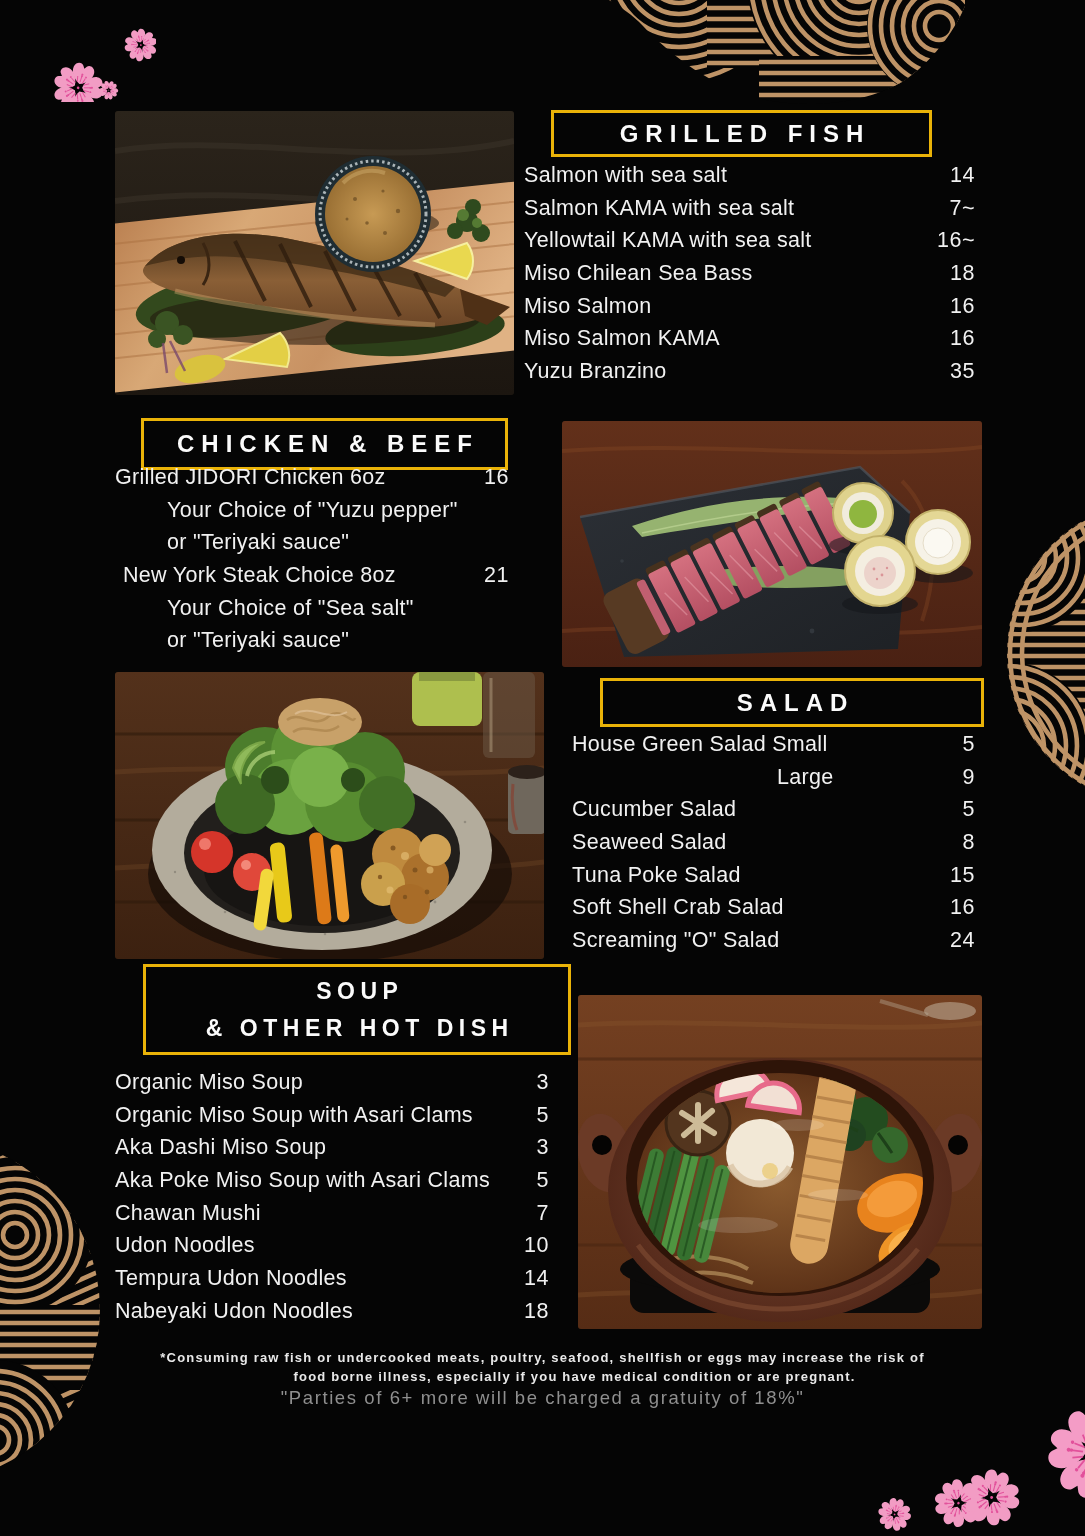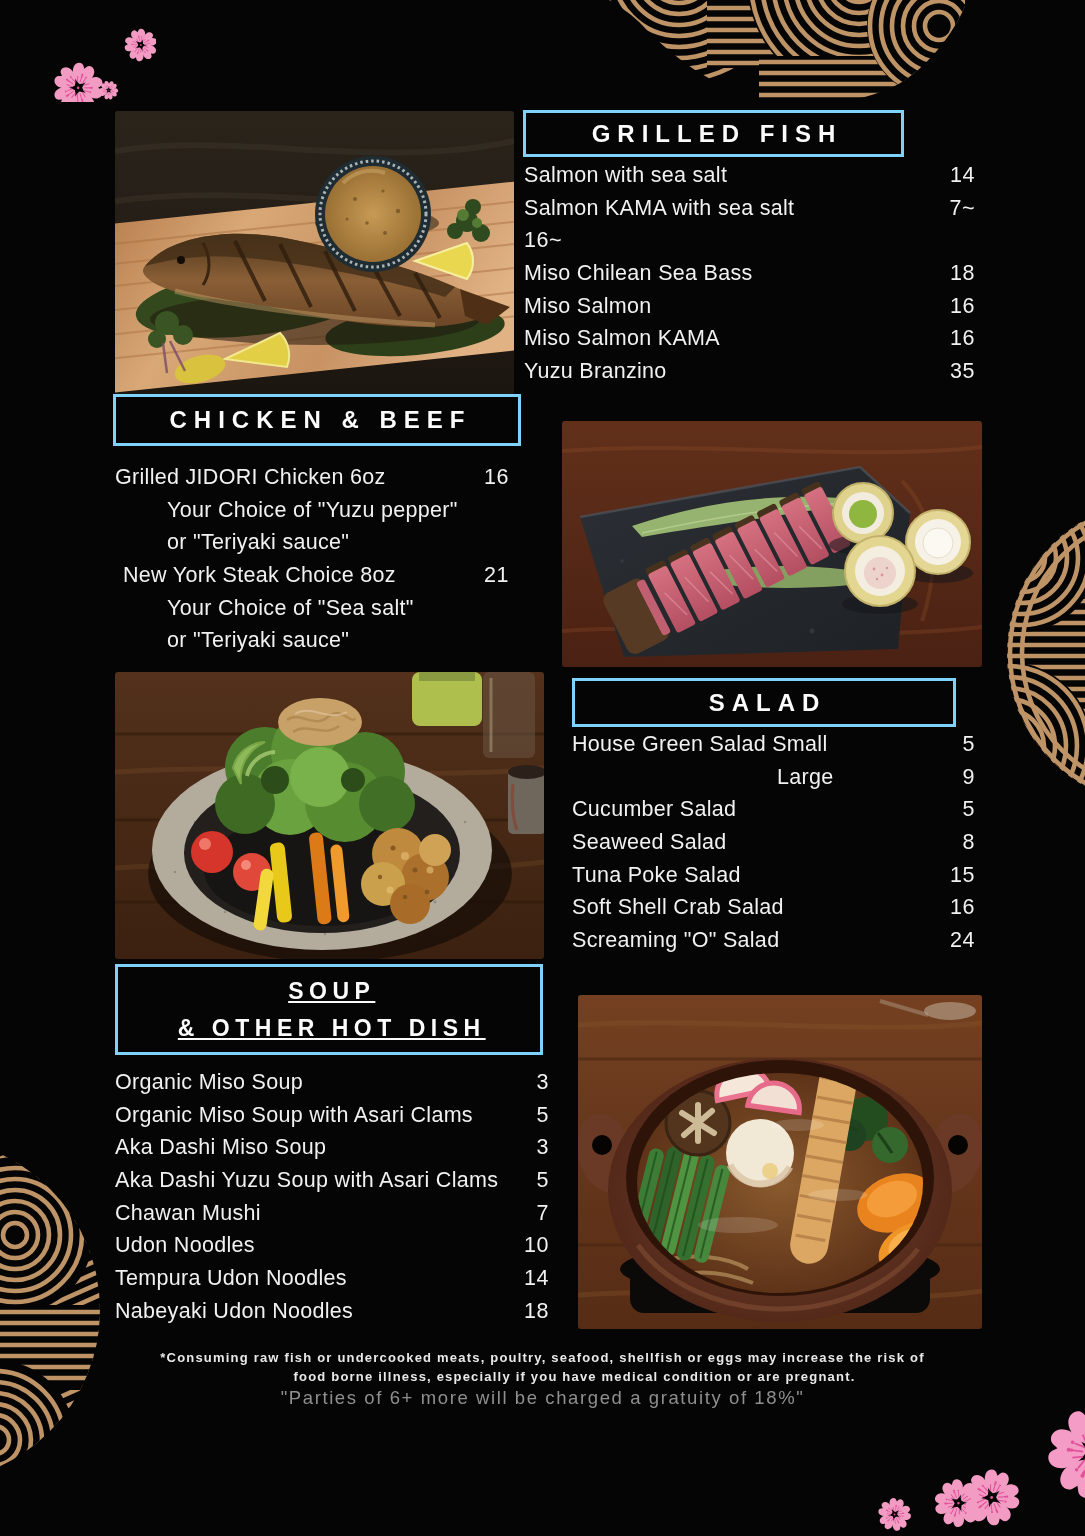--- a/index.html
+++ b/index.html
@@ -1,24 +1,24 @@
 <!DOCTYPE html>
 <html><head>
 <meta charset="utf-8">
 <style>
   html,body{margin:0;padding:0;background:#000;}
   .page{position:relative;width:1085px;height:1536px;background:#050505;overflow:hidden;
         font-family:"Liberation Sans", sans-serif;color:#efefef;}
   svg{display:block;}
   .deco{position:absolute;pointer-events:none;}
   .photo{position:absolute;overflow:hidden;border-radius:3px;background:#120d08;}
-  .hbox{position:absolute;border:3px solid #7dd3fc;display:flex;flex-direction:column;
-        align-items:center;justify-content:center;color:#fbfbfb;font-weight:bold;box-sizing:border-box;}
+  .hbox{position:absolute;border:3px solid #eab308;display:flex;flex-direction:column;
+        align-items:center;justify-content:center;color:#fbfbfb;font-weight:bold;box-sizing:border-box;margin-left:28px;}
   .hbox .t{font-size:24px;letter-spacing:7px;padding-left:7px;white-space:nowrap;}
-  #sp-box .t{font-size:23px;letter-spacing:5.5px;padding-left:5.5px;line-height:37px;text-decoration:underline;}
+  #sp-box .t{font-size:23px;letter-spacing:5.5px;padding-left:5.5px;line-height:37px;}
   .items{position:absolute;}
   .row{display:flex;justify-content:space-between;align-items:center;height:32.7px;
        font-size:21.5px;letter-spacing:0.3px;white-space:nowrap;color:#f1f1f1;}
   .row .pr{letter-spacing:0.5px;}
   .ind1 .nm{padding-left:52px;}
   .indsm .nm{padding-left:8px;}
   .indlg .nm{padding-left:205px;}
   .foot{position:absolute;left:0;width:1085px;text-align:center;white-space:nowrap;}
   #f1,#f2{font-size:13px;font-weight:bold;letter-spacing:1.2px;color:#e9e9e9;}
   #f1{top:1350px;}
@@ -500,41 +500,42 @@
   <div class="items" style="left:524px;top:159px;width:451px">
     <div class="row">
         <span class="nm">Salmon with sea salt</span>
         <span class="pr">14</span>
       </div>
     <div class="row">
         <span class="nm">Salmon KAMA with sea salt</span>
         <span class="pr">7~</span>
       </div>
     <div class="row">
+        <span class="nm">Yellowtail KAMA with sea salt</span>
         <span class="pr">16~</span>
       </div>
     <div class="row">
         <span class="nm">Miso Chilean Sea Bass</span>
         <span class="pr">18</span>
       </div>
     <div class="row">
         <span class="nm">Miso Salmon</span>
         <span class="pr">16</span>
       </div>
     <div class="row">
         <span class="nm">Miso Salmon KAMA</span>
         <span class="pr">16</span>
       </div>
     <div class="row">
         <span class="nm">Yuzu Branzino</span>
         <span class="pr">35</span>
       </div>
   </div>
 
-  <div class="hbox" id="cb-box" style="left:113px;top:394px;width:408px;height:52px">
+  <div class="hbox" id="cb-box" style="left:113px;top:418px;width:367px;height:52px">
     <span class="t">CHICKEN &amp; BEEF</span>
   </div>
   <div class="items" style="left:115px;top:461px;width:394px">
     <div class="row">
         <span class="nm">Grilled JIDORI Chicken 6oz</span>
         <span class="pr">16</span>
       </div>
     <div class="row ind1">
         <span class="nm">Your Choice of "Yuzu pepper"</span>
         <span class="pr"></span>
@@ -602,21 +603,21 @@
       </div>
     <div class="row">
         <span class="nm">Organic Miso Soup with Asari Clams</span>
         <span class="pr">5</span>
       </div>
     <div class="row">
         <span class="nm">Aka Dashi Miso Soup</span>
         <span class="pr">3</span>
       </div>
     <div class="row">
-        <span class="nm">Aka Dashi Yuzu Soup with Asari Clams</span>
+        <span class="nm">Aka Poke Miso Soup with Asari Clams</span>
         <span class="pr">5</span>
       </div>
     <div class="row">
         <span class="nm">Chawan Mushi</span>
         <span class="pr">7</span>
       </div>
     <div class="row">
         <span class="nm">Udon Noodles</span>
         <span class="pr">10</span>
       </div>

